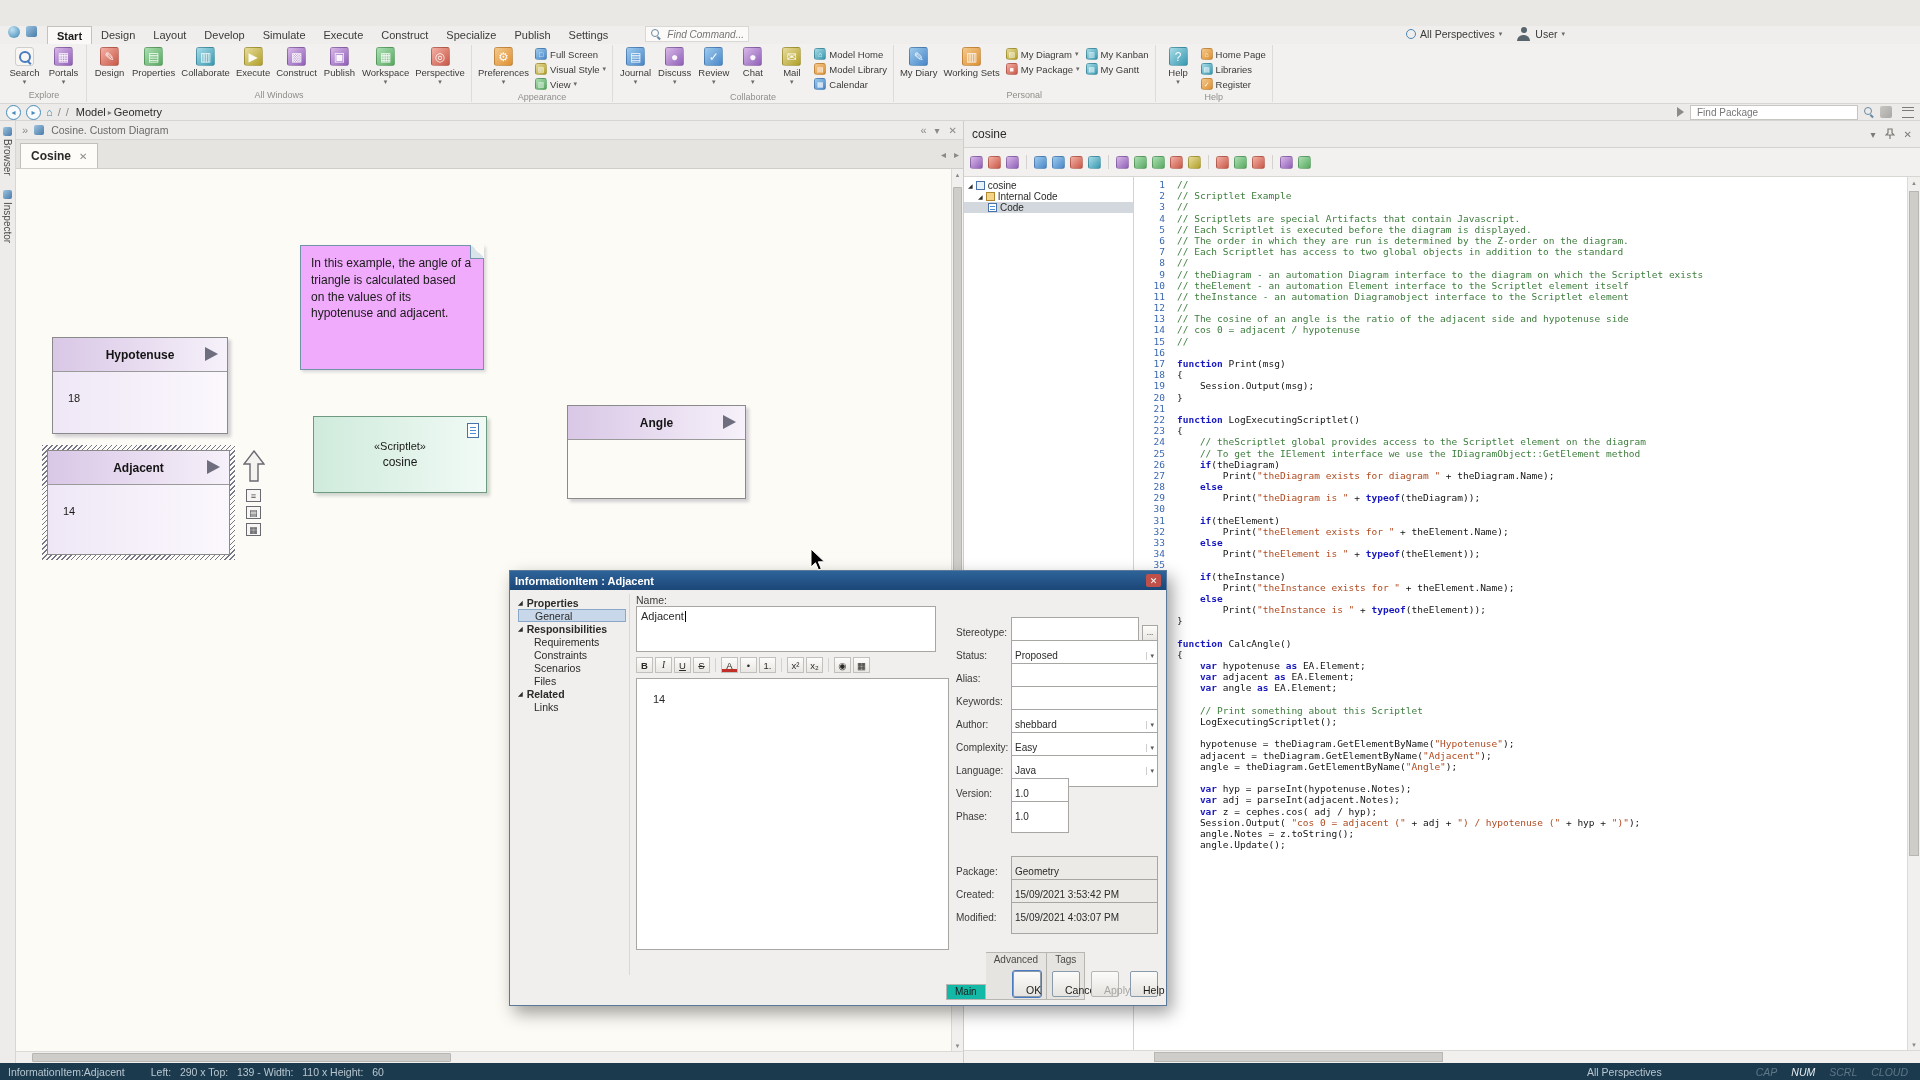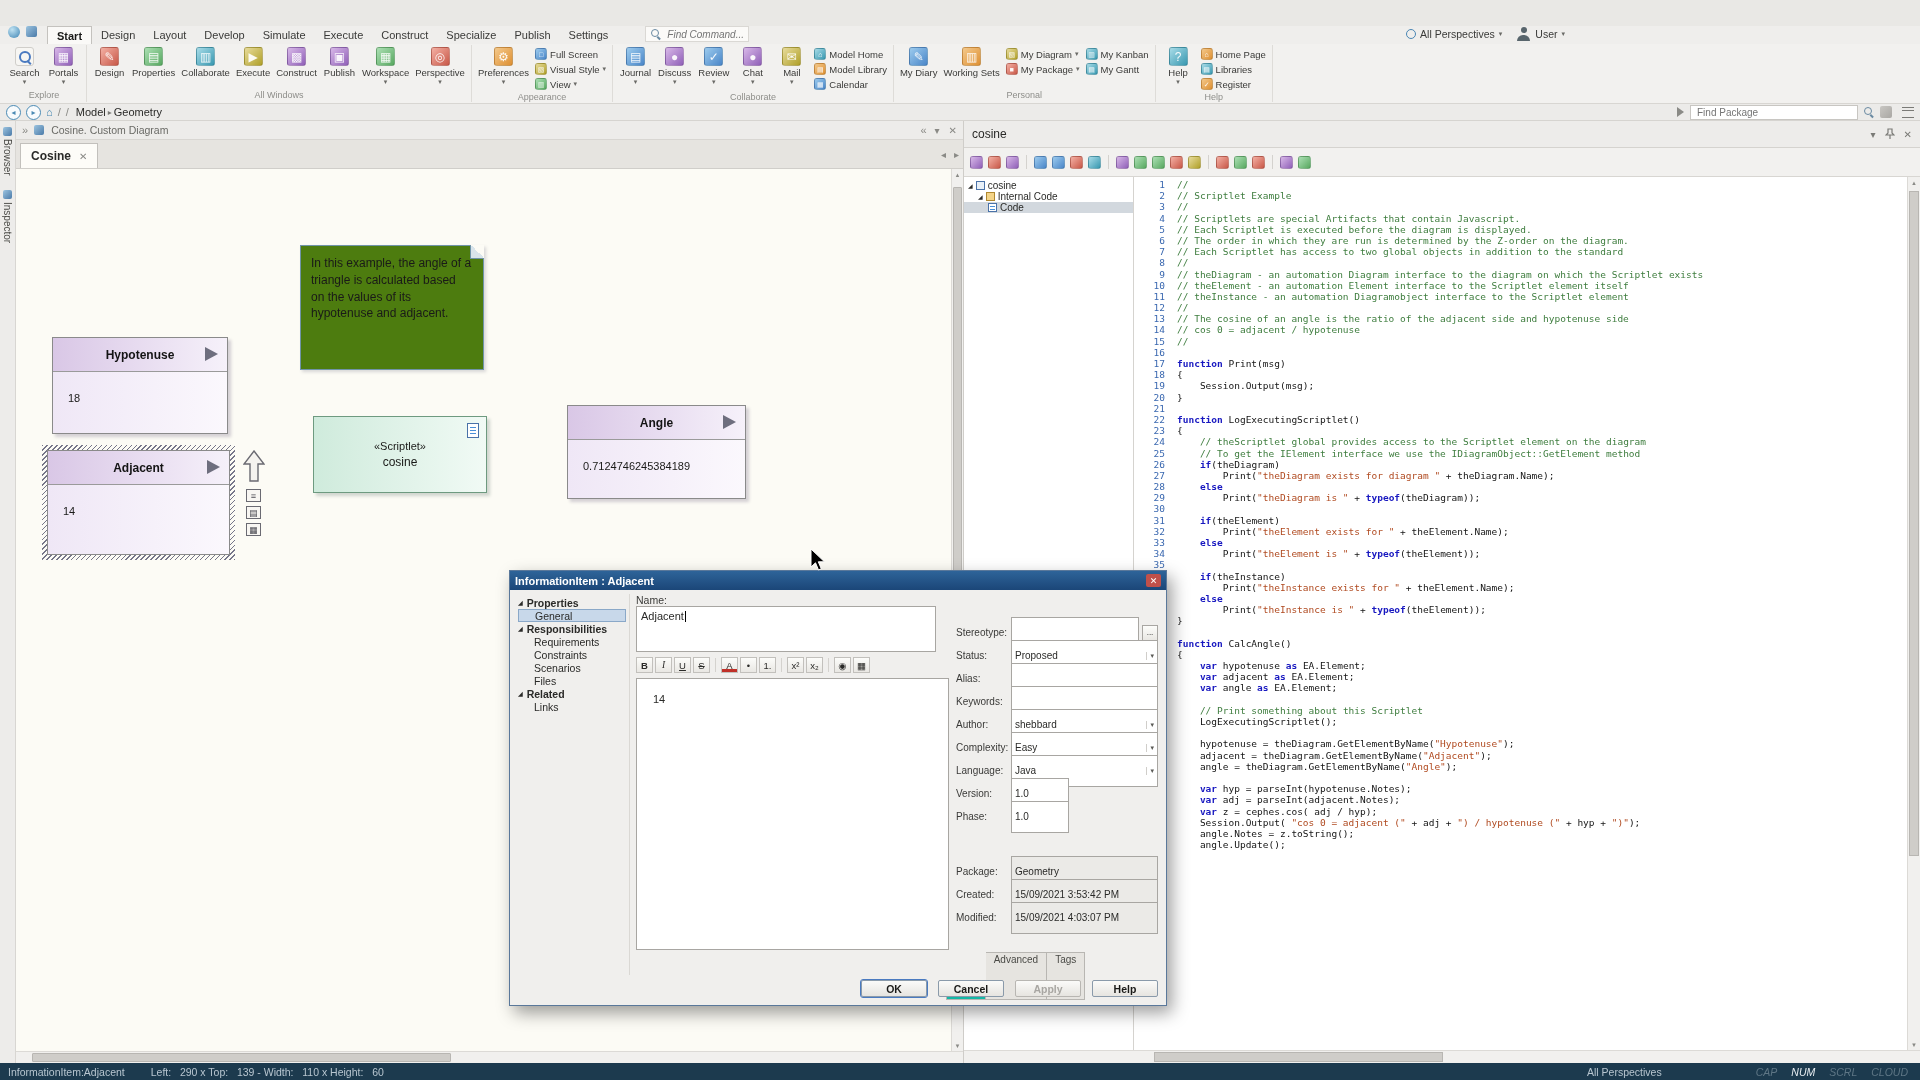--- a/index.html
+++ b/index.html
@@ -93,21 +93,21 @@
   .dtab-nav{margin-left:auto;display:flex;gap:8px;color:#8A8A86;font-size:10px;align-self:center;}
   .canvasrow{flex:1;display:flex;min-height:0;}
   .canvas{position:relative;flex:1;background:#FCFBF5;overflow:hidden;}
   .vscroll{width:11px;background:#F1F0EE;border-left:1px solid #DCDAD6;position:relative;flex:none;}
   .vthumb{position:absolute;left:1px;right:1px;top:18px;height:58%;background:#CFCDC9;border:1px solid #B8B6B2;border-radius:1px;}
   .sarrow{position:absolute;left:0;right:0;height:11px;display:flex;align-items:center;justify-content:center;font-size:6px;color:#8A8A86;}
   .hscroll{height:11px;background:#F1F0EE;border-top:1px solid #DCDAD6;position:relative;flex:none;}
   .hthumb{position:absolute;top:1px;bottom:1px;left:16px;width:44%;background:#CFCDC9;border:1px solid #B8B6B2;border-radius:1px;}
 
   
-  .note{position:absolute;background:#4d7c0f;border:1px solid #7094A8;box-shadow:2px 2px 3px rgba(110,110,130,.25);
+  .note{position:absolute;background:#f0abfc;border:1px solid #7094A8;box-shadow:2px 2px 3px rgba(110,110,130,.25);
     padding:9px 11px 6px 10px;font-size:12px;line-height:1.4;color:#1A1A18;box-sizing:border-box;}
   .ear{position:absolute;top:-1px;right:-1px;width:13px;height:13px;border-left:1px solid #7094A8;border-bottom:1px solid #7094A8;
     background:linear-gradient(225deg,#FCFBF5 0 50%,#D9E4EA 50% 100%);}
   .uelem{position:absolute;display:flex;flex-direction:column;border:1px solid #8A8A8A;
     box-shadow:3px 3px 3px rgba(120,110,135,.30);box-sizing:border-box;}
   .ehead{height:33px;position:relative;display:flex;align-items:center;justify-content:center;
     border-bottom:1px solid #9A9A9A;background:linear-gradient(90deg,#D9C7E6,#F6F1FA);
     font-size:12px;font-weight:bold;color:#141414;}
   .eplay{position:absolute;right:9px;top:9px;width:0;height:0;border-left:13px solid #6E6E7E;
     border-top:7px solid transparent;border-bottom:7px solid transparent;}
@@ -198,22 +198,22 @@
   .drow.gap{margin-top:38px;}
   .dlab{width:55px;flex:none;color:#3A3A38;font-size:10px;}
   .dctl{flex:1;height:32px;border:1px solid #A8A6A2;background:#FFFFFF;display:flex;align-items:center;
     padding:0 3px;box-sizing:border-box;font-size:10px;}
   .dctl.readonly{background:#EBEAE7;}
   .dctl.narrow{flex:none;width:58px;}
   .combo-arrow{margin-left:auto;font-size:7px;color:#5A5A56;border-left:1px solid #D0CECA;padding-left:3px;}
   .browse-btn{width:16px;height:16px;margin-left:3px;border:1px solid #A8A6A2;background:linear-gradient(#FCFCFA,#E9E7E3);
     font-size:8px;line-height:1;padding:0;font-family:"Liberation Sans",sans-serif;}
   .dlg-buttons{position:absolute;right:8px;bottom:8px;display:flex;gap:11px;}
-  .dbtn{width:66px;height:17px;font-size:10.5px;border:1px solid #8A9AAA;background:linear-gradient(#FBFBF9,#E6E4E0);
-    color:#1A1A18;padding:2px;font-family:"Liberation Sans",sans-serif;border-radius:2px;font-weight:bold;}
+  .dbtn{width:28px;height:17px;font-size:10.5px;border:1px solid #8A9AAA;background:linear-gradient(#FBFBF9,#E6E4E0);
+    color:#1A1A18;padding:12px;font-family:"Liberation Sans",sans-serif;border-radius:2px;}
   .dbtn:first-child{outline:1px solid #4A7AC0;}
   .dbtn.disabled{color:#A8A6A2;border-color:#B8B6B2;}
 
   
   .statusbar{position:absolute;left:0;bottom:0;width:100%;height:17px;background:#1C3A4E;display:flex;align-items:center;
     font-size:10.5px;color:#B8C6D0;padding:0 12px 0 8px;box-sizing:border-box;}
   .sb-geom{margin-left:26px;white-space:pre;}
   .sb-right{margin-left:auto;display:flex;align-items:center;gap:14px;}
   .flag{color:#5E7685;font-style:italic;}
   .flag.on{color:#E8EEF2;}
@@ -602,21 +602,20 @@
           <span class="docic"></span>
           <span>«Scriptlet»</span>
           <span class="sname">cosine</span>
         </div>
 
         <div class="uelem" style="left:551px;top:236px;width:179px;height:94px;">
           <div class="ehead">
             <span>Angle</span>
             <span class="eplay"></span>
           </div>
-          <div class="ebody"><span>0.7124746245384189</span></div>
         </div>
 
 
       </div>
       <div class="vscroll">
         <span class="sarrow" style="top:0;">▲</span>
         <span class="vthumb"></span>
         <span class="sarrow" style="bottom:0;">▼</span>
       </div>
     </div>

